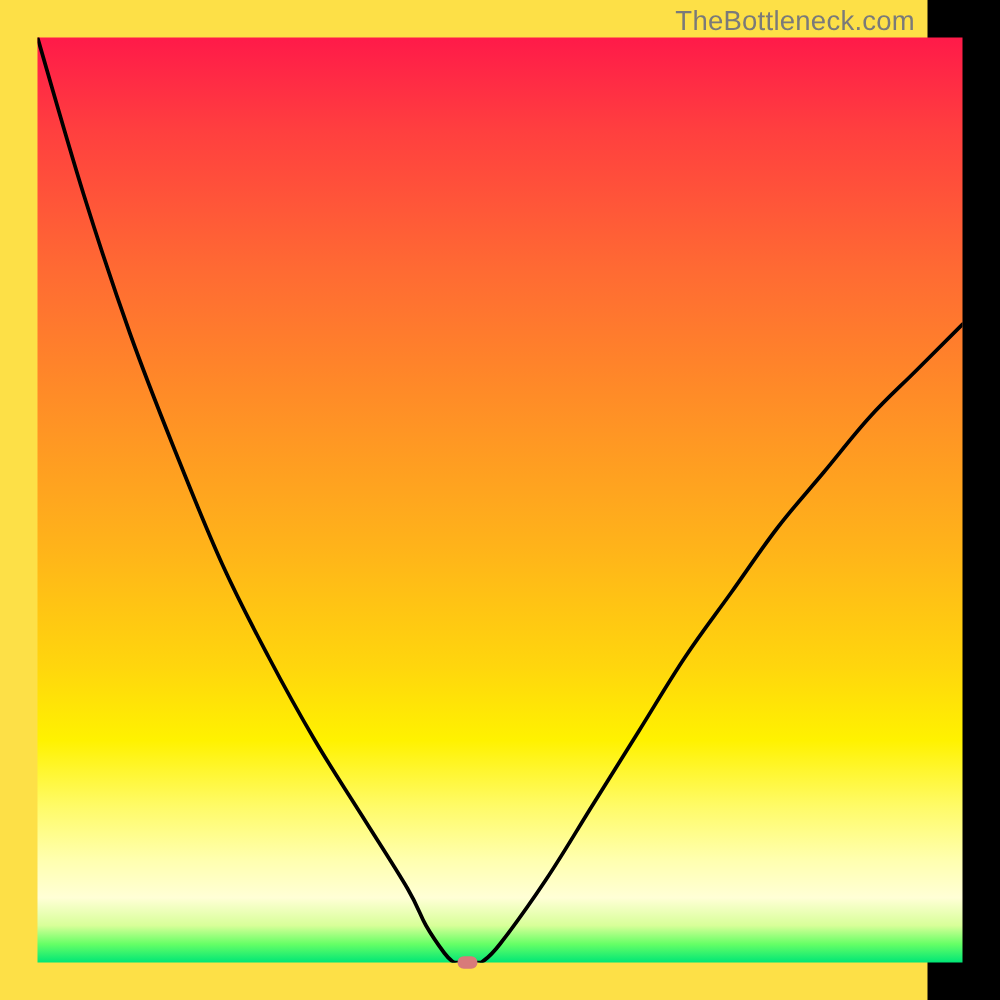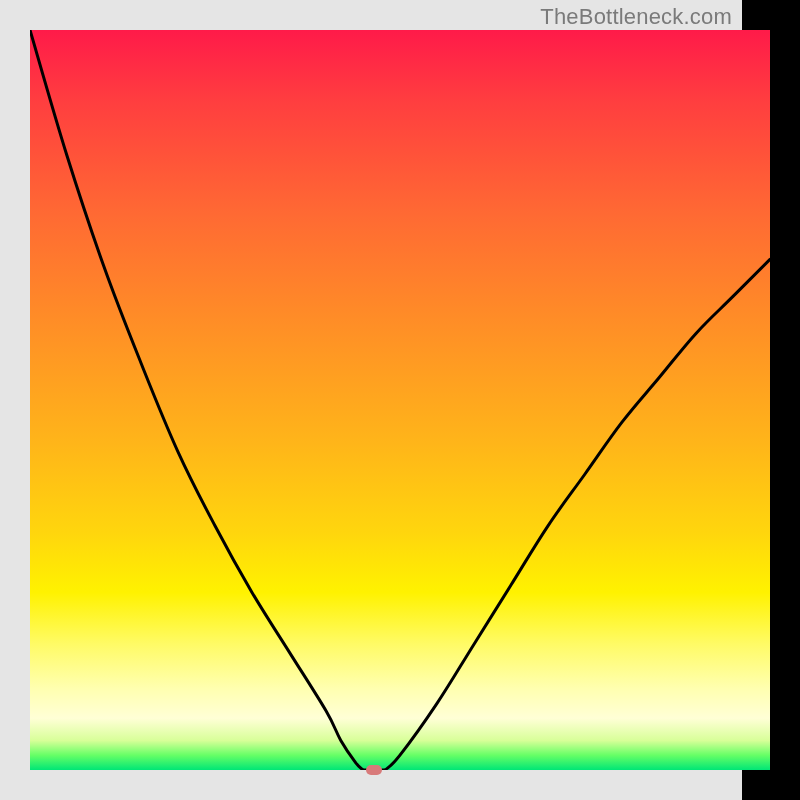--- a/index.html
+++ b/index.html
@@ -8,21 +8,21 @@
     width: 800px;
     height: 800px;
     overflow: hidden;
     background: #000;
     font-family: Arial, Helvetica, sans-serif;
   }
   .frame {
     position: relative;
     width: 742px;
     height: 800px;
-    background: #e5e5e5;
+    background: #fde047;
   }
   .plot-area {
     position: absolute;
     left: 30px;
     top: 30px;
     width: 740px;
     height: 740px;
     background: linear-gradient(to bottom,
       #ff1a49 0%,
       #ff3f3f 10%,

